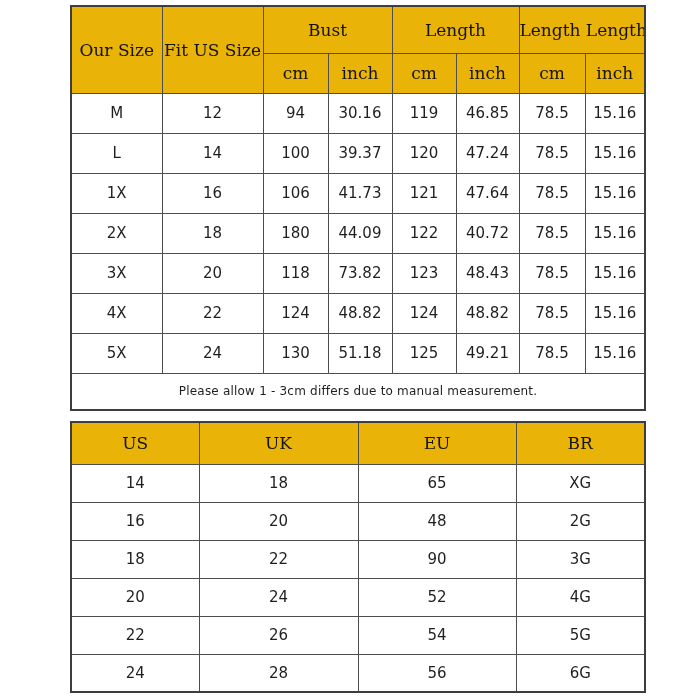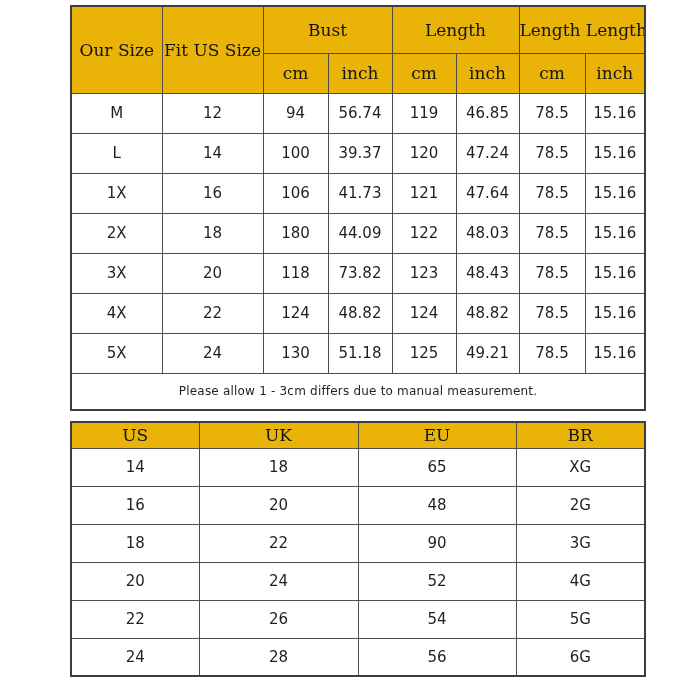--- a/index.html
+++ b/index.html
@@ -44,21 +44,21 @@
   td {
     font-family: "DejaVu Sans", "Liberation Sans", sans-serif;
     font-size: 15px;
     color: #1f1f1f;
     background: #ffffff;
   }
   .t1 tr.h1 { height: 47px; }
   .t1 tr.h2 { height: 40px; }
   .t1 tr.dr { height: 40px; }
   .t1 tr.nr { height: 37px; }
-  .t2 tr.h1 { height: 26px; }
+  .t2 tr.h1 { height: 42px; }
   .t2 tr.dr { height: 38px; }
   td.note {
     font-size: 12px;
     letter-spacing: 0.2px;
   }
 </style>
 </head>
 <body>
 
 <div class="sheet">
@@ -87,21 +87,21 @@
       <th>inch</th>
       <th>cm</th>
       <th>inch</th>
       <th>cm</th>
       <th>inch</th>
     </tr>
     <tr class="dr">
       <td>M</td>
       <td>12</td>
       <td>94</td>
-      <td>56.74</td>
+      <td>30.16</td>
       <td>119</td>
       <td>46.85</td>
       <td>78.5</td>
       <td>15.16</td>
     </tr>
     <tr class="dr">
       <td>L</td>
       <td>14</td>
       <td>100</td>
       <td>39.37</td>
@@ -119,21 +119,21 @@
       <td>47.64</td>
       <td>78.5</td>
       <td>15.16</td>
     </tr>
     <tr class="dr">
       <td>2X</td>
       <td>18</td>
       <td>180</td>
       <td>44.09</td>
       <td>122</td>
-      <td>48.03</td>
+      <td>40.72</td>
       <td>78.5</td>
       <td>15.16</td>
     </tr>
     <tr class="dr">
       <td>3X</td>
       <td>20</td>
       <td>118</td>
       <td>73.82</td>
       <td>123</td>
       <td>48.43</td>

